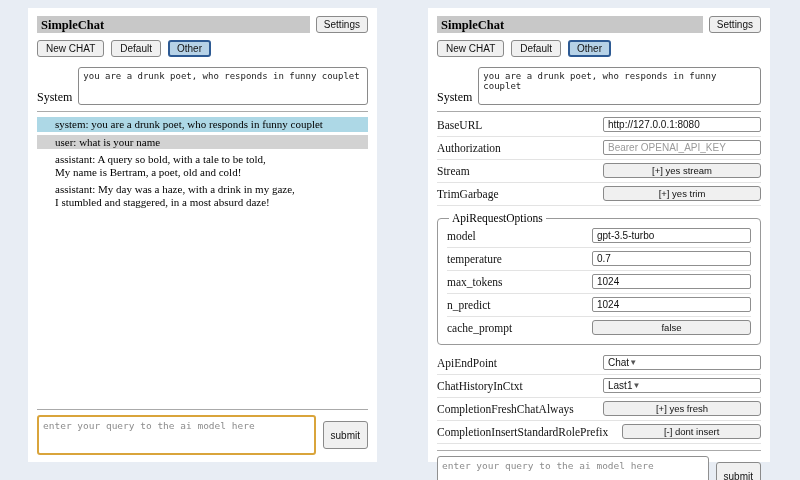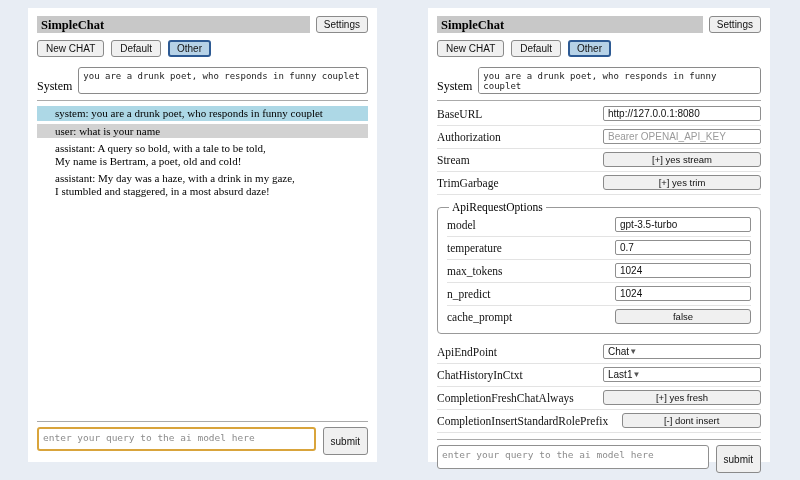--- a/index.html
+++ b/index.html
@@ -22,31 +22,31 @@
   .btn{font-family:"Liberation Sans",sans-serif;font-size:10px;background:var(--btn-bg);
        border:1px solid var(--btn-border);border-radius:3px;padding:2px 7px;color:#111;white-space:nowrap;}
   .toolbar{display:flex;gap:7px;margin-top:7px;}
   .toolbar .btn{padding:2px 8px;}
   .btn.active{background:var(--active-bg);border:2px solid var(--active-border);padding:1px 7px;}
 
   .system-row{display:flex;align-items:flex-end;gap:6px;margin-top:10px;}
   .system-row label{font-size:12px;padding-top:4px;}
   textarea{font-family:"DejaVu Sans Mono","Liberation Mono",monospace;font-size:9px;color:#222;
            border:1px solid #8a8a8a;border-radius:3px;resize:none;padding:3px 4px;outline:none;}
-  .system-row textarea{flex:1;height:27px;}
+  .system-row textarea{flex:1;height:38px;}
   hr{border:none;border-top:1px solid var(--rule);margin:6px 0 0 0;}
 
   .chat-log{margin-top:5px;font-size:11px;line-height:12.5px;}
   .msg{white-space:pre-line;padding:1px 18px;margin-bottom:3px;}
   .msg.system{background:var(--msg-system);}
   .msg.user{background:var(--msg-user);}
   .spacer{flex:1;}
 
   .query-row{display:flex;gap:7px;align-items:stretch;margin-top:5px;margin-bottom:1px;}
-  .query-row textarea{flex:1;height:24px;font-size:9.5px;}
+  .query-row textarea{flex:1;height:40px;font-size:9.5px;}
   .query-row textarea.gold{border:2px solid var(--query-accent);}
   .query-row textarea.gray{border:1px solid #909090;}
   .query-row .btn.submit{height:28px;align-self:center;}
   textarea::placeholder{color:#8c8c8c;}
   input::placeholder{color:#9a9a9a;}
 
   .settings{margin-top:2px;}
   .srow{display:flex;align-items:center;justify-content:space-between;
         padding:3px 0 4px 0;border-bottom:1px solid var(--sep);gap:14px;}
   .srow .slabel{font-size:11.5px;color:#111;}
@@ -54,21 +54,21 @@
   input.ctrl{font-family:"Liberation Sans",sans-serif;font-size:10px;color:#111;
              border:1px solid #8f8f8f;border-radius:2px;padding:0 4px;outline:none;}
   button.ctrl{font-family:"Liberation Sans",sans-serif;font-size:9.5px;background:var(--btn-bg);
               border:1px solid var(--btn-border);border-radius:3px;color:#111;}
   .fake-select{display:flex;align-items:center;
                font-family:"Liberation Sans",sans-serif;font-size:10px;color:#111;background:#fff;
                border:1px solid #8f8f8f;border-radius:2px;padding:0 4px;cursor:default;}
   .fake-select .chev{font-size:8px;color:#555;line-height:1;}
   fieldset{border:1px solid #999;border-radius:4px;margin:6px 0 7px 0;padding:1px 9px 5px 9px;}
   legend{font-size:11.5px;padding:0 3px;margin-left:2px;}
-  fieldset .ctrl{width:136px;}
+  fieldset .ctrl{width:159px;}
   fieldset .srow:last-child{border-bottom:none;}
 </style>
 </head>
 <body>
 
 <div class="page">
 
   <section class="panel chat">
     <header>
       <div class="titlebar">SimpleChat</div>

